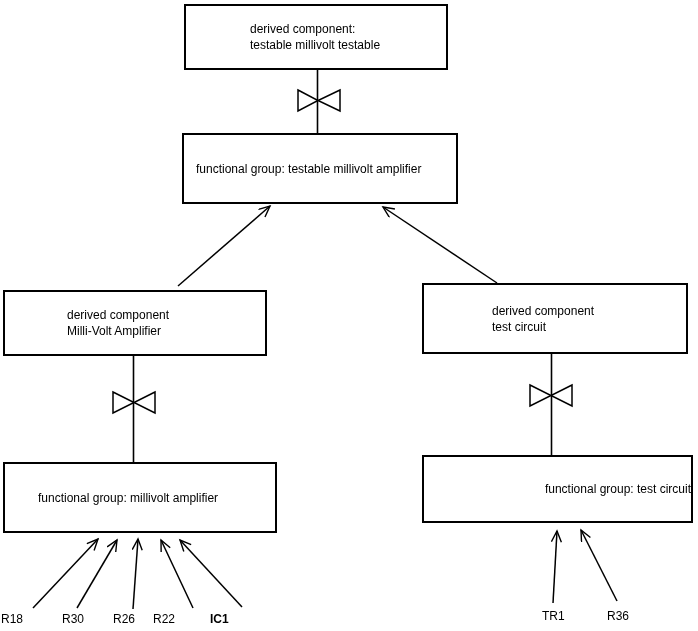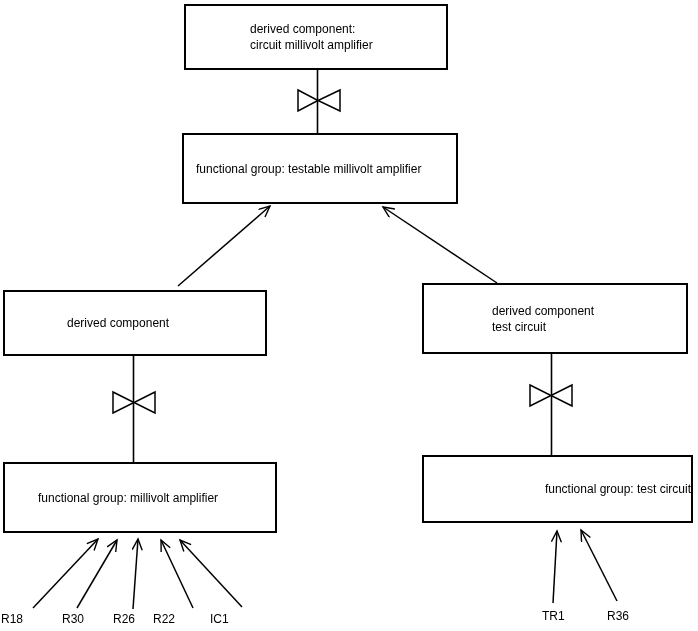--- a/index.html
+++ b/index.html
@@ -65,45 +65,46 @@
     <line x1="133" y1="609" x2="138" y2="539" stroke="#000000" stroke-width="1.5" marker-end="url(#oa)"></line>
     <line x1="193" y1="608" x2="161" y2="540" stroke="#000000" stroke-width="1.5" marker-end="url(#oa)"></line>
     <line x1="242" y1="607" x2="180" y2="540" stroke="#000000" stroke-width="1.5" marker-end="url(#oa)"></line>
 
     <line x1="553" y1="603" x2="557" y2="531" stroke="#000000" stroke-width="1.5" marker-end="url(#oa)"></line>
     <line x1="617" y1="601" x2="581" y2="530" stroke="#000000" stroke-width="1.5" marker-end="url(#oa)"></line>
   </svg>
 
   <div class="node" style="left:184px; top:4px; width:264px; height:66px; padding-left:64px;">
     <span>derived component:</span>
-    <span>circuit millivolt amplifier</span>
+    <span>testable millivolt testable</span>
   </div>
 
   <div class="node" style="left:182px; top:133px; width:276px; height:71px; padding-left:12px;">
     <span>functional group: testable millivolt amplifier</span>
   </div>
 
   <div class="node" style="left:3px; top:290px; width:264px; height:66px; padding-left:62px;">
     <span>derived component</span>
+    <span>Milli-Volt Amplifier</span>
   </div>
 
   <div class="node" style="left:422px; top:283px; width:266px; height:71px; padding-left:68px;">
     <span>derived component</span>
     <span>test circuit</span>
   </div>
 
   <div class="node" style="left:3px; top:462px; width:274px; height:71px; padding-left:33px;">
     <span>functional group: millivolt amplifier</span>
   </div>
 
   <div class="node" style="left:422px; top:455px; width:271px; height:68px; padding-left:30px;text-align:right;">
     <span>functional group: test circuit</span>
   </div>
 
   <div class="leaf" style="left:1px; top:612px;">R18</div>
   <div class="leaf" style="left:62px; top:612px;">R30</div>
   <div class="leaf" style="left:113px; top:612px;">R26</div>
   <div class="leaf" style="left:153px; top:612px;">R22</div>
-  <div class="leaf" style="left:210px; top:612px;">IC1</div>
+  <div class="leaf" style="left:210px; top:612px;font-weight:bold;">IC1</div>
   <div class="leaf" style="left:542px; top:609px;">TR1</div>
   <div class="leaf" style="left:607px; top:609px;">R36</div>
 
 </div>
 
 </body></html>

